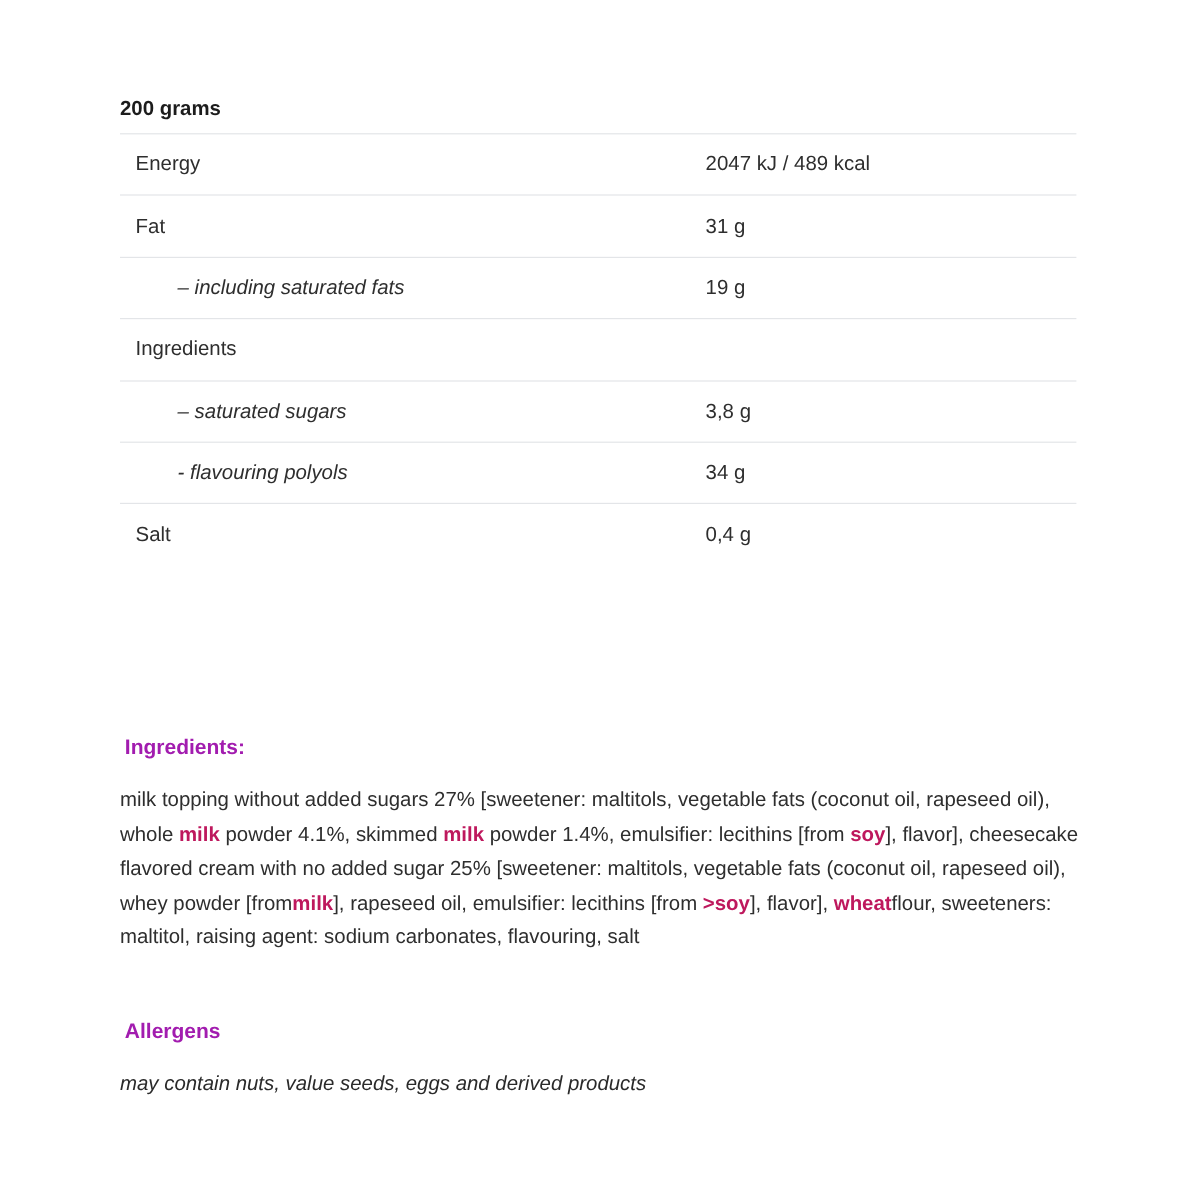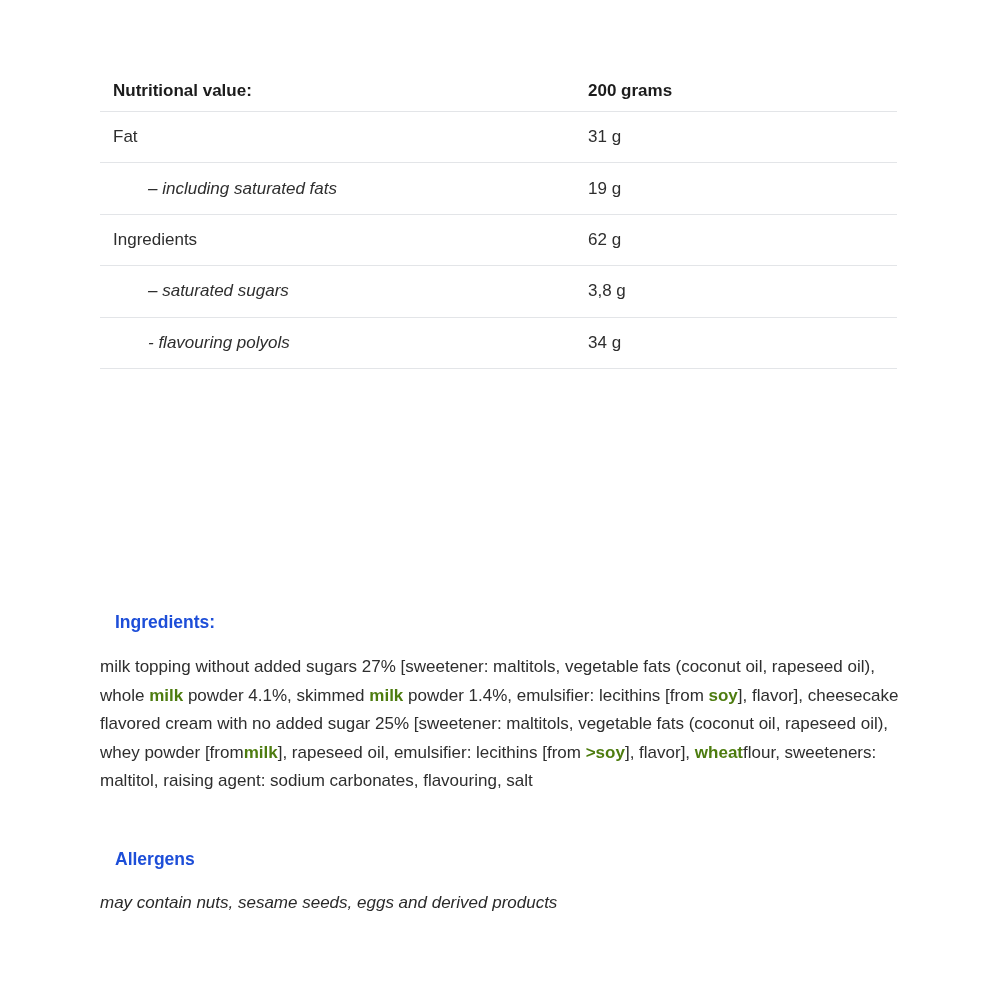--- a/index.html
+++ b/index.html
@@ -41,75 +41,81 @@
   .t-row.last { border-bottom: none; }
   .cell-label {
     width: 488px;
     padding-left: 13px;
     box-sizing: border-box;
   }
   .t-row.indent .cell-label { padding-left: 48px; font-style: italic; }
   .cell-value { flex: 1; }
   .section-heading {
     position: absolute;
-    left: 115px;
+    left: 104px;
     font-size: 17.5px;
     font-weight: bold;
-    color: #1d4ed8;
+    color: #a21caf;
   }
   .ingredients-heading { top: 612px; }
   .ingredients-text {
     position: absolute;
     left: 100px;
     top: 653px;
     width: 800px;
     font-size: 17px;
     line-height: 28.6px;
     color: #2e2e2e;
   }
-  .ingredients-text b { color: #4d7c0f; }
+  .ingredients-text b { color: #be185d; }
   .allergens-heading { top: 849px; }
   .allergens-text {
     position: absolute;
     left: 100px;
     top: 893px;
     width: 800px;
     font-size: 17px;
     font-style: italic;
     color: #2a2a2a;
   }
 </style>
 </head>
 <body>
 
 <div class="nutrition-table">
   <div class="t-header">
-    <div class="cell-label">Nutritional value:</div>
     <div class="cell-value">200 grams</div>
   </div>
 
+  <div class="t-row">
+    <div class="cell-label">Energy</div>
+    <div class="cell-value">2047 kJ / 489 kcal</div>
+  </div>
   <div class="t-row">
     <div class="cell-label">Fat</div>
     <div class="cell-value">31 g</div>
   </div>
   <div class="t-row indent">
     <div class="cell-label">– including saturated fats</div>
     <div class="cell-value">19 g</div>
   </div>
   <div class="t-row">
     <div class="cell-label">Ingredients</div>
-    <div class="cell-value">62 g</div>
   </div>
   <div class="t-row indent">
     <div class="cell-label">– saturated sugars</div>
     <div class="cell-value">3,8 g</div>
   </div>
   <div class="t-row indent">
     <div class="cell-label">- flavouring polyols</div>
     <div class="cell-value">34 g</div>
   </div>
+  <div class="t-row last">
+    <div class="cell-label">Salt</div>
+    <div class="cell-value">0,4 g</div>
+  </div>
 </div>
 
 <div class="section-heading ingredients-heading">Ingredients:</div>
 <div class="ingredients-text"><span>milk topping without added sugars 27% [sweetener: maltitols, vegetable fats (coconut oil, rapeseed oil), whole </span><b>milk</b><span> powder 4.1%, skimmed </span><b>milk</b><span> powder 1.4%, emulsifier: lecithins [from </span><b>soy</b><span>], flavor], cheesecake flavored cream with no added sugar 25% [sweetener: maltitols, vegetable fats (coconut oil, rapeseed oil), whey powder [from</span><b>milk</b><span>], rapeseed oil, emulsifier: lecithins [from </span><b>&gt;soy</b><span>], flavor], </span><b>wheat</b><span>flour, sweeteners: maltitol, raising agent: sodium carbonates, flavouring, salt</span></div>
 
 <div class="section-heading allergens-heading">Allergens</div>
-<div class="allergens-text">may contain nuts, sesame seeds, eggs and derived products</div>
+<div class="allergens-text">may contain nuts, value seeds, eggs and derived products</div>
 
 </body></html>

